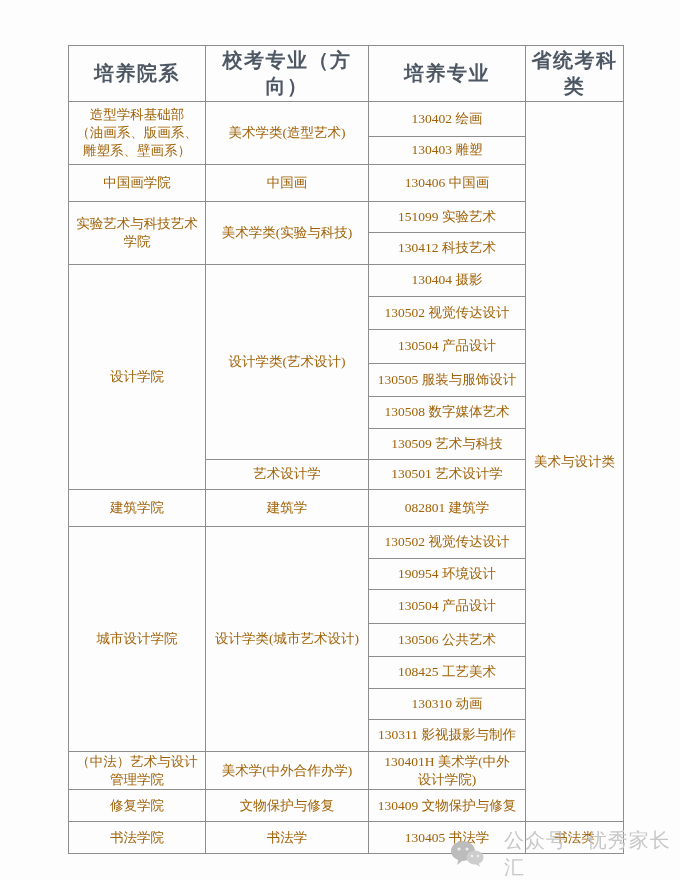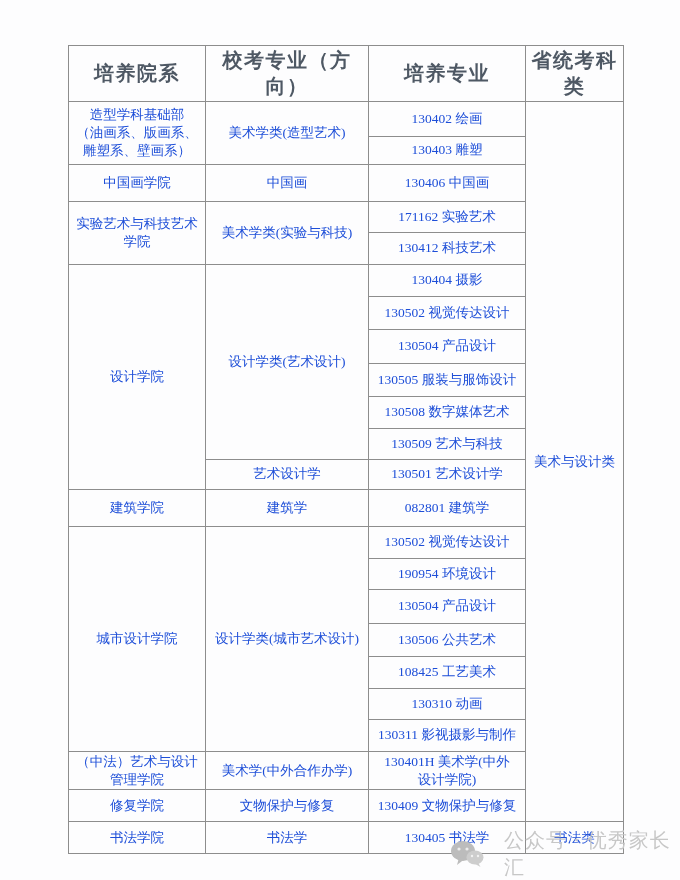--- a/index.html
+++ b/index.html
@@ -19,21 +19,21 @@
     position: absolute;
     left: 68px; top: 45px;
     width: 555px;
     border-collapse: collapse;
     table-layout: fixed;
   }
   .enroll th, .enroll td {
     border: 1px solid #8d8d8d;
     text-align: center;
     vertical-align: middle;
-    color: #1d4ed8;
+    color: #a16207;
     font-size: 13.5px;
     line-height: 1.32;
     padding: 1px 2px;
     white-space: pre-line;
     font-weight: normal;
   }
   .enroll th {
     font-weight: bold;
     font-size: 20px;
     letter-spacing: 1.5px;
@@ -85,21 +85,21 @@
       </tr>
       <tr style="height:37px">
         <td>中国画学院</td>
         <td>中国画</td>
         <td>130406 中国画</td>
       </tr>
       <tr style="height:31px">
         <td rowspan="2">实验艺术与科技艺术
 学院</td>
         <td rowspan="2">美术学类(实验与科技)</td>
-        <td>171162 实验艺术</td>
+        <td>151099 实验艺术</td>
       </tr>
       <tr style="height:32px">
         <td>130412 科技艺术</td>
       </tr>
       <tr style="height:32px">
         <td rowspan="7">设计学院</td>
         <td rowspan="6">设计学类(艺术设计)</td>
         <td>130404 摄影</td>
       </tr>
       <tr style="height:33px">

